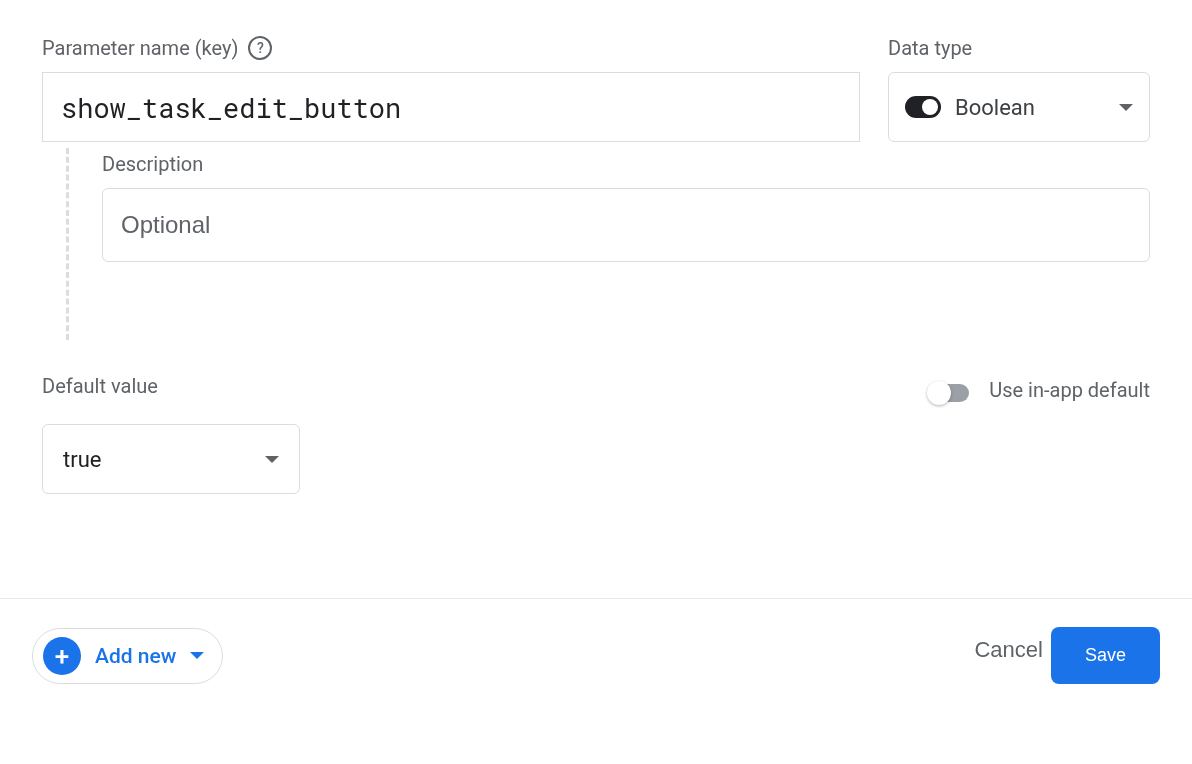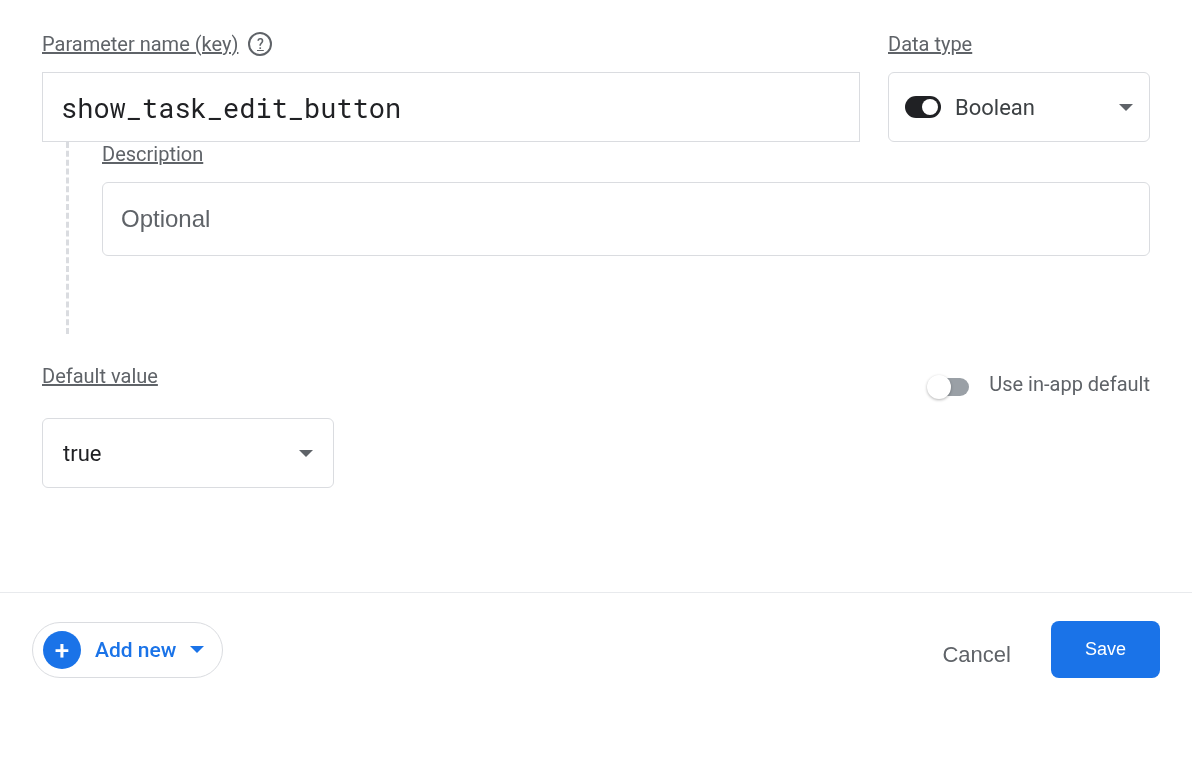--- a/index.html
+++ b/index.html
@@ -22,24 +22,23 @@
       flex: 1;
     }
     .right-col {
       width: 262px;
     }
     .field-label {
       font-size: 20px;
       color: #5f6368;
       margin-bottom: 12px;
       display: flex;
-      align-items: flex-start;
+      align-items: flex-end;
       gap: 10px;
       height: 28px;
-      text-decoration: underline;
     }
     .help-circle {
       width: 24px;
       height: 24px;
       border: 2px solid #5f6368;
       border-radius: 50%;
       display: inline-flex;
       align-items: center;
       justify-content: center;
       font-size: 14px;
@@ -96,21 +95,21 @@
     }
     .chevron-down {
       width: 0;
       height: 0;
       border-left: 7px solid transparent;
       border-right: 7px solid transparent;
       border-top: 7px solid #5f6368;
     }
     .indent-block {
       display: flex;
-      margin-top: 0;
+      margin-top: 6px;
     }
     .indent-rail {
       width: 50px;
       display: flex;
       justify-content: center;
     }
     .dashed-line {
       border-left: 3px dashed #dadce0;
       height: 192px;
     }
@@ -130,21 +129,21 @@
     }
     .desc-input::placeholder { color: #5f6368; }
     .default-row {
       display: flex;
       align-items: center;
       justify-content: space-between;
       margin-top: 30px;
       gap: 40px;
     }
     .default-select {
-      width: 292px;
+      width: 258px;
       height: 70px;
       border: 1px solid #dadce0;
       border-radius: 6px;
       padding: 0 20px;
       display: flex;
       align-items: center;
       justify-content: space-between;
       cursor: pointer;
       background: #fff;
       margin-top: 14px;
@@ -219,22 +218,21 @@
     }
     .blue-chevron {
       width: 0;
       height: 0;
       border-left: 7px solid transparent;
       border-right: 7px solid transparent;
       border-top: 7px solid #1a73e8;
     }
     .footer-actions {
       display: flex;
-      align-items: flex-end;
-      gap: 32px;
+      align-items: flex-start;
     }
     .cancel-btn {
       background: none;
       border: none;
       font-size: 22px;
       color: #5f6368;
       cursor: pointer;
       font-weight: 500;
       padding: 10px 8px;
     }

